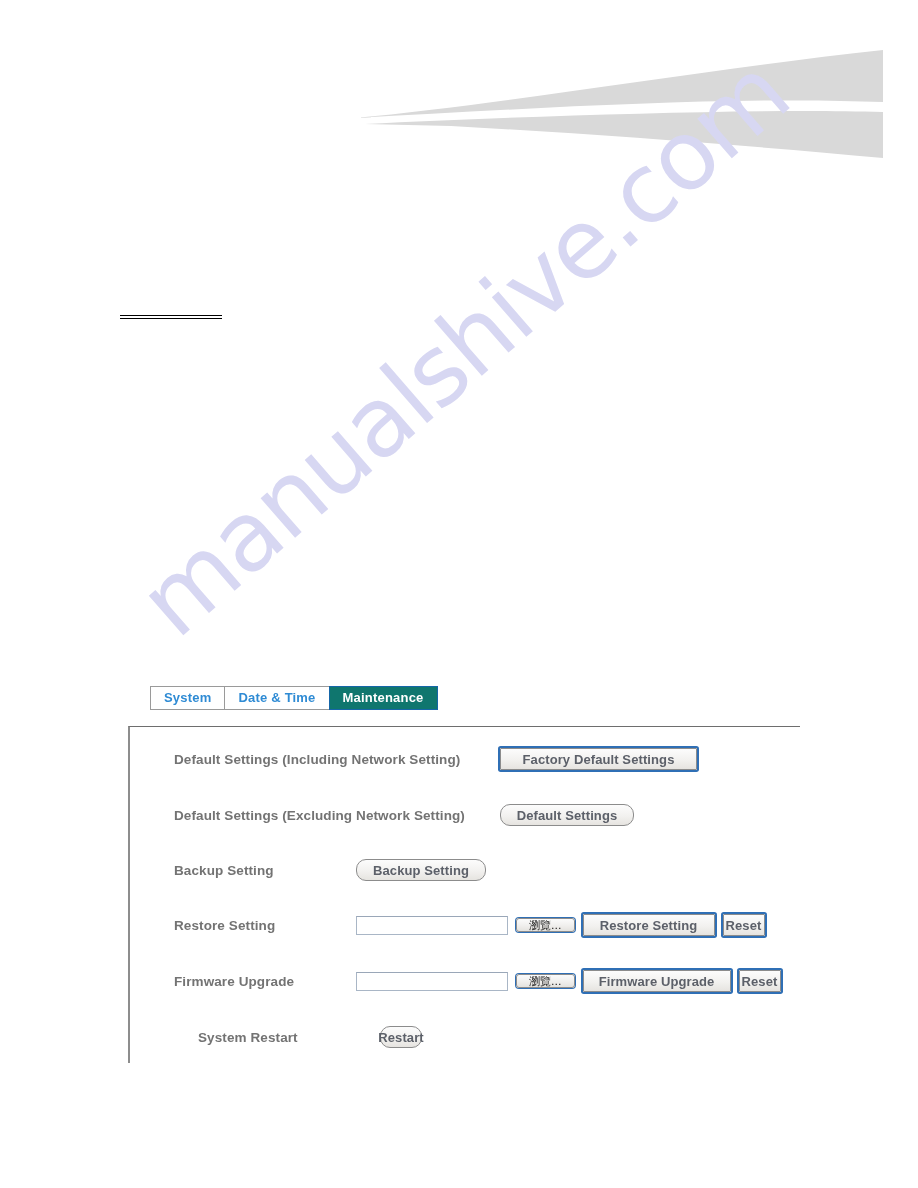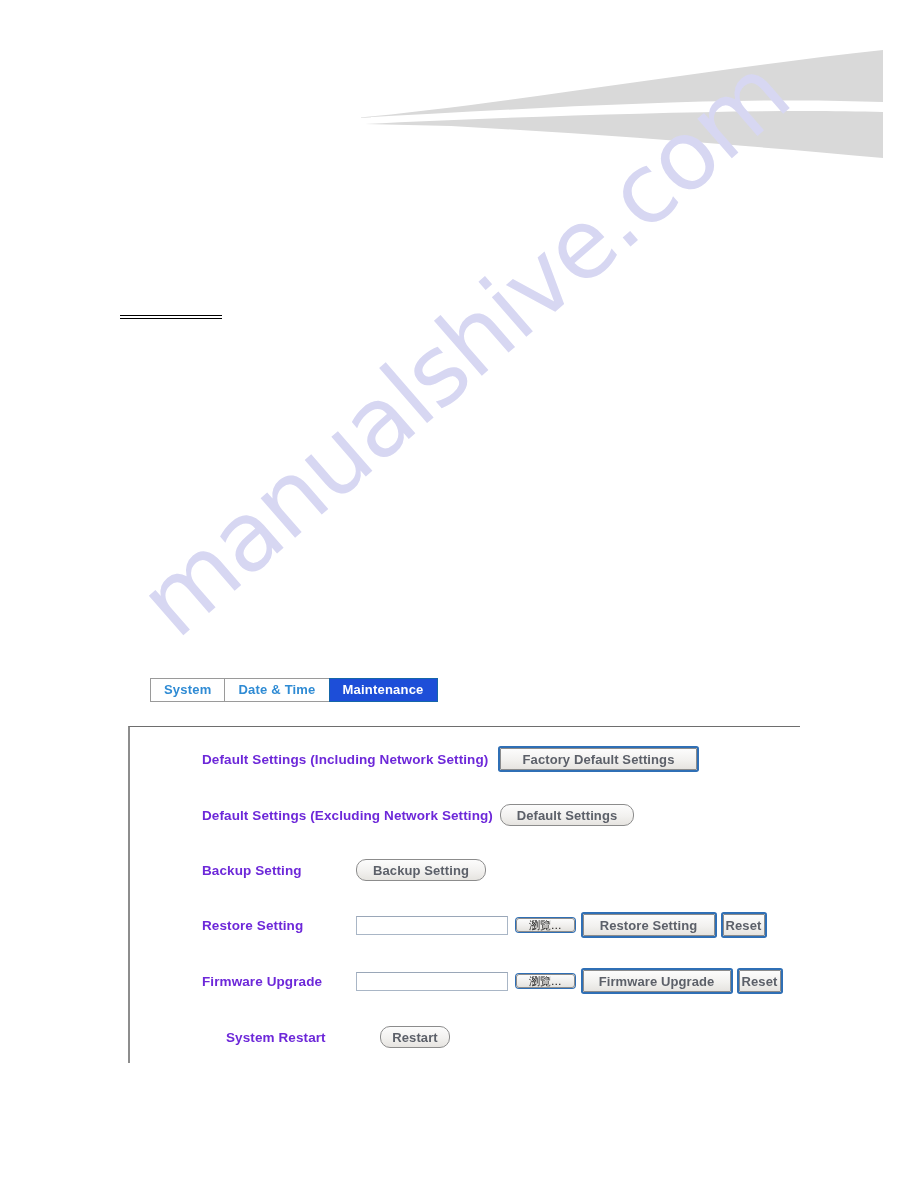--- a/index.html
+++ b/index.html
@@ -119,41 +119,41 @@
   #section-rule .l1 { top: 0px; }
   #section-rule .l2 { top: 3px; }
 
   
   #tabbar {
     position: absolute;
     left: 150px;
     top: 686px;
     height: 16px;
     display: flex;
-    align-items: flex-end;
+    align-items: flex-start;
     z-index: 10;
   }
   .tab {
     box-sizing: border-box;
     height: 24px;
     line-height: 22px;
     padding: 0 13px;
     font-size: 13px;
     font-weight: bold;
     font-family: "Liberation Sans", sans-serif;
     letter-spacing: 0.2px;
     border: 1px solid #9a9a9a;
     background: #ffffff;
     color: #2f8bd4;
     white-space: nowrap;
     text-align: center;
     margin-right: -1px;
   }
   .tab.active {
-    background: #1d4ed8;
+    background: #0f766e;
     color: #ffffff;
     border-color: #1566a8;
   }
 
   
   #panel {
     position: absolute;
     left: 128px;
     top: 726px;
     width: 672px;
@@ -166,24 +166,24 @@
   .form-row {
     position: absolute;
     left: 0;
     width: 672px;
     height: 40px;
     display: flex;
     align-items: center;
   }
   .row-label {
     position: absolute;
-    left: 72px;
+    left: 44px;
     font-size: 13.5px;
     font-weight: bold;
-    color: #6d28d9;
+    color: #737373;
     white-space: nowrap;
     letter-spacing: 0.1px;
   }
   .row-controls {
     position: absolute;
     display: flex;
     align-items: center;
     gap: 8px;
   }
 
@@ -306,21 +306,21 @@
         <input class="file-input" type="text" value="" style="">
         <div class="browse-btn">瀏覽...</div>
         <div class="btn focus" style="width:148px;">Firmware Upgrade</div>
         <div class="btn focus" style="width:42px;">Reset</div>
       </div>
     </div>
 
     <div class="form-row" style="top:290px;margin-left:24px;">
       <div class="row-label">System Restart</div>
       <div class="row-controls" style="left:226px;">
-        <div class="btn plain" style="width:70px;">Restart</div>
+        <div class="btn plain" style="width:42px;">Restart</div>
       </div>
     </div>
 
   </div>
 
   <div id="watermark">
     <div class="wm-text">manualshive.com</div>
   </div>
 
 </div>

